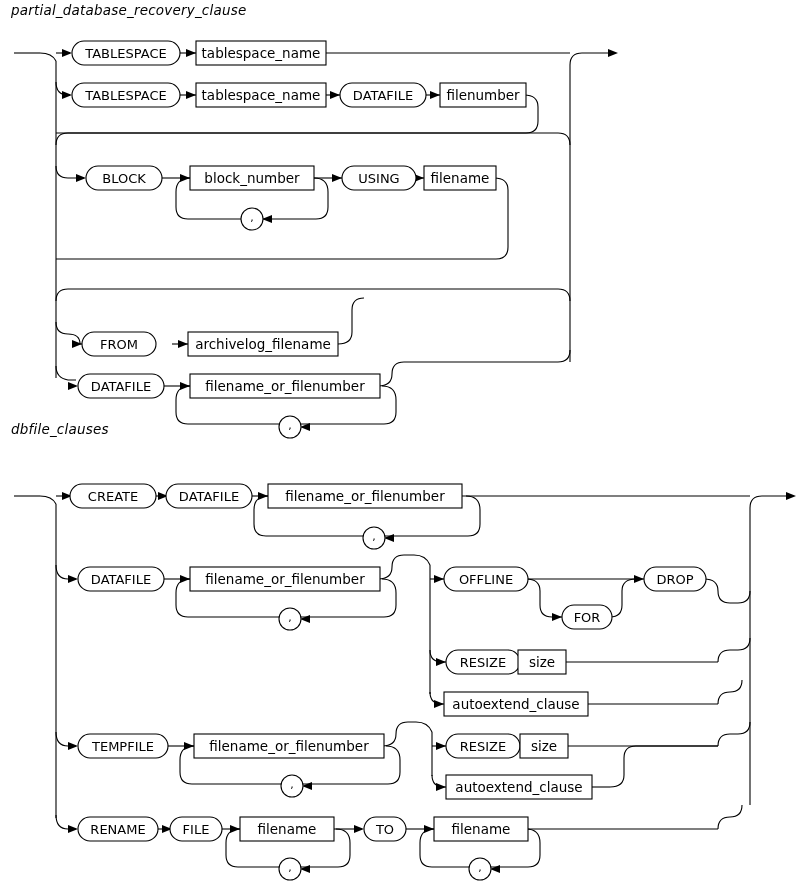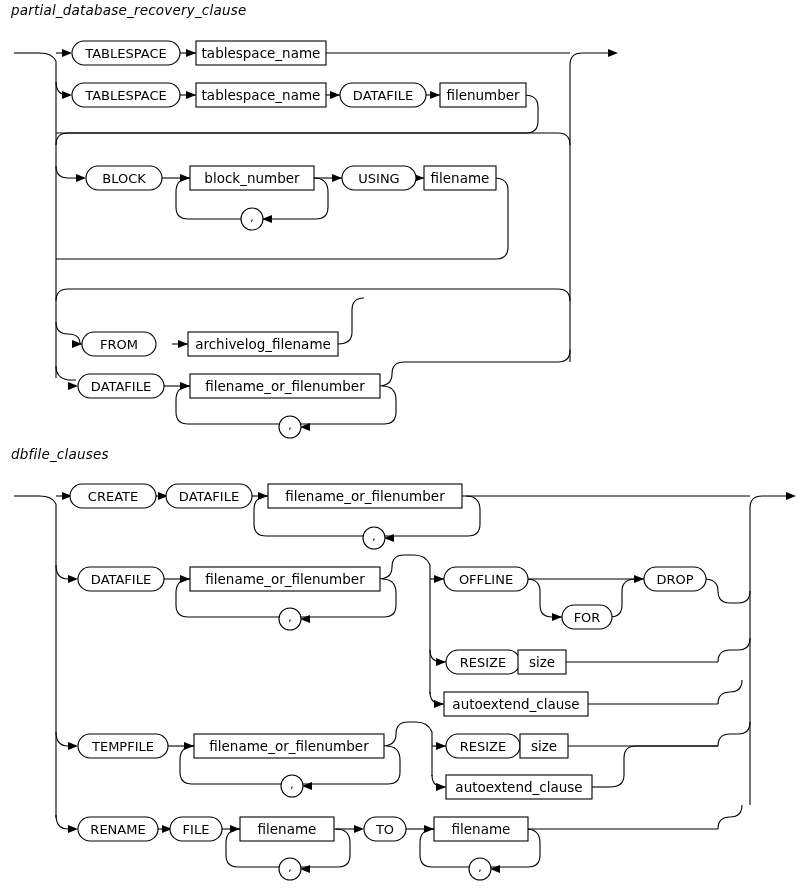--- a/index.html
+++ b/index.html
@@ -17,21 +17,21 @@
   .page { position: relative; width: 769px; height: 889px; }
   .diagram-title {
     position: absolute;
     font-style: italic;
     font-size: 13.5px;
     color: #000000;
     letter-spacing: 0.2px;
     white-space: nowrap;
   }
   #title-partial { left: 11px; top: 2px; }
-  #title-dbfile  { left: 11px; top: 446px; }
+  #title-dbfile  { left: 11px; top: 421px; }
   svg { position: absolute; left: 0; top: 0; }
   svg text {
     font-family: "DejaVu Sans", "Liberation Sans", sans-serif;
     fill: #000000;
     dominant-baseline: middle;
     text-anchor: middle;
   }
   .lbl-kw  { font-size: 13px; }
   .lbl-nt  { font-size: 13.5px; }
   .lbl-cm  { font-size: 11px; }

